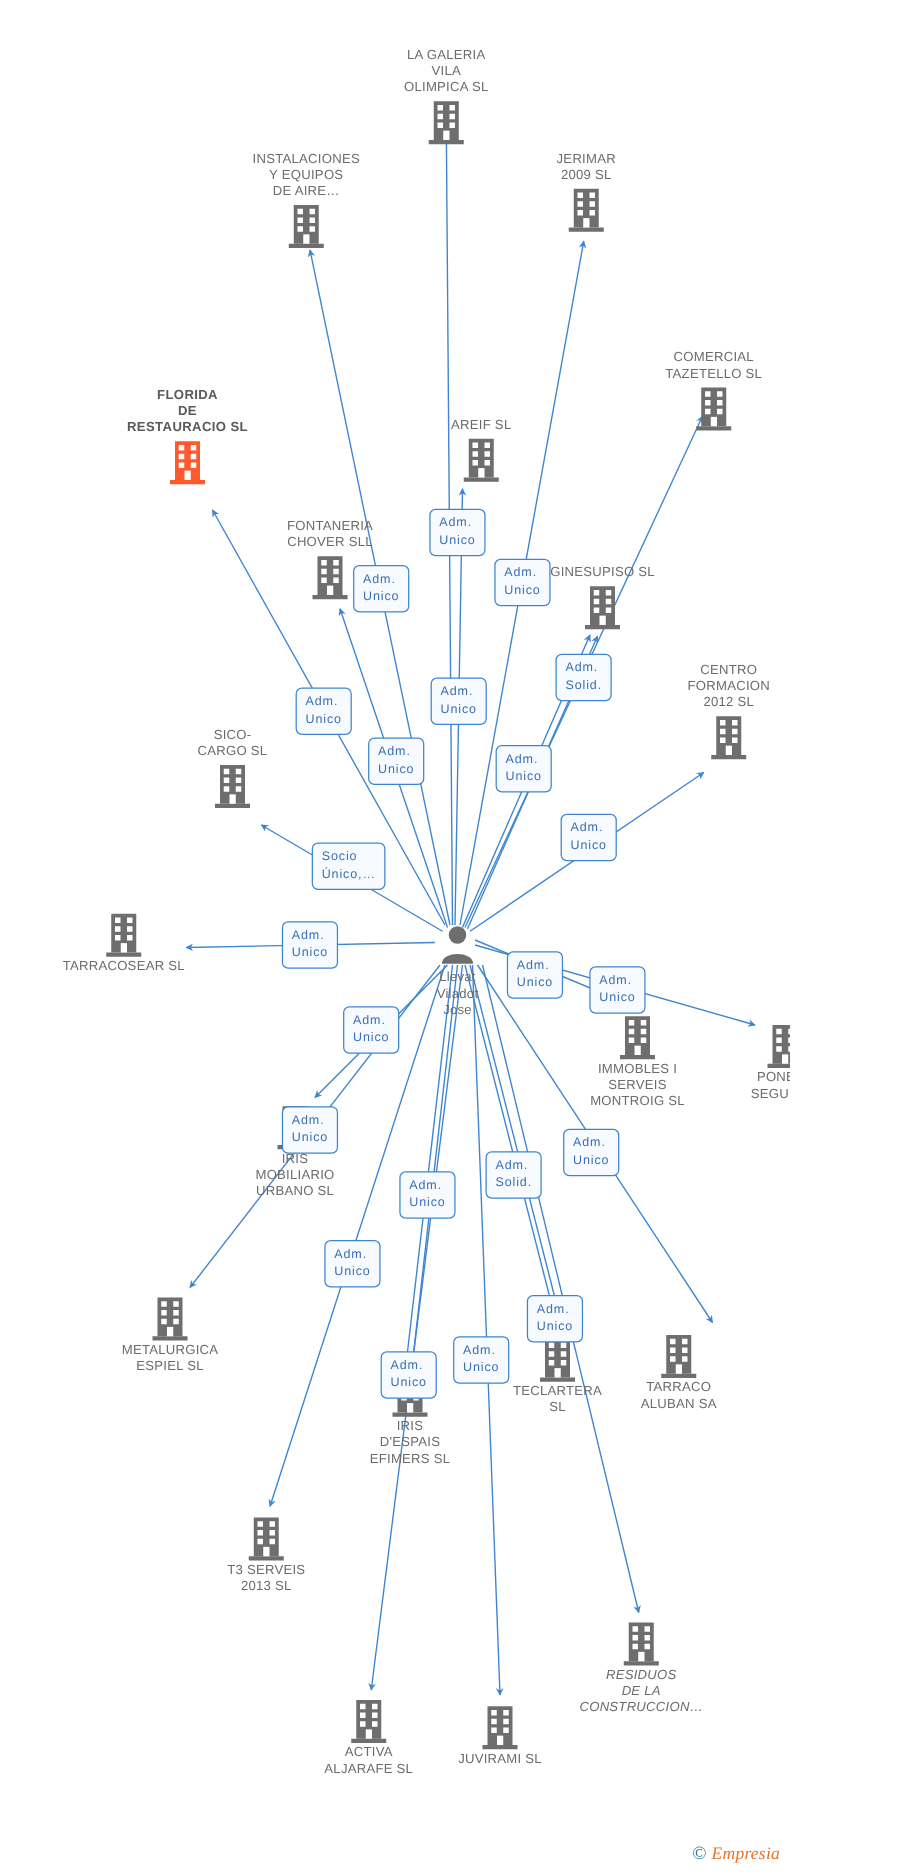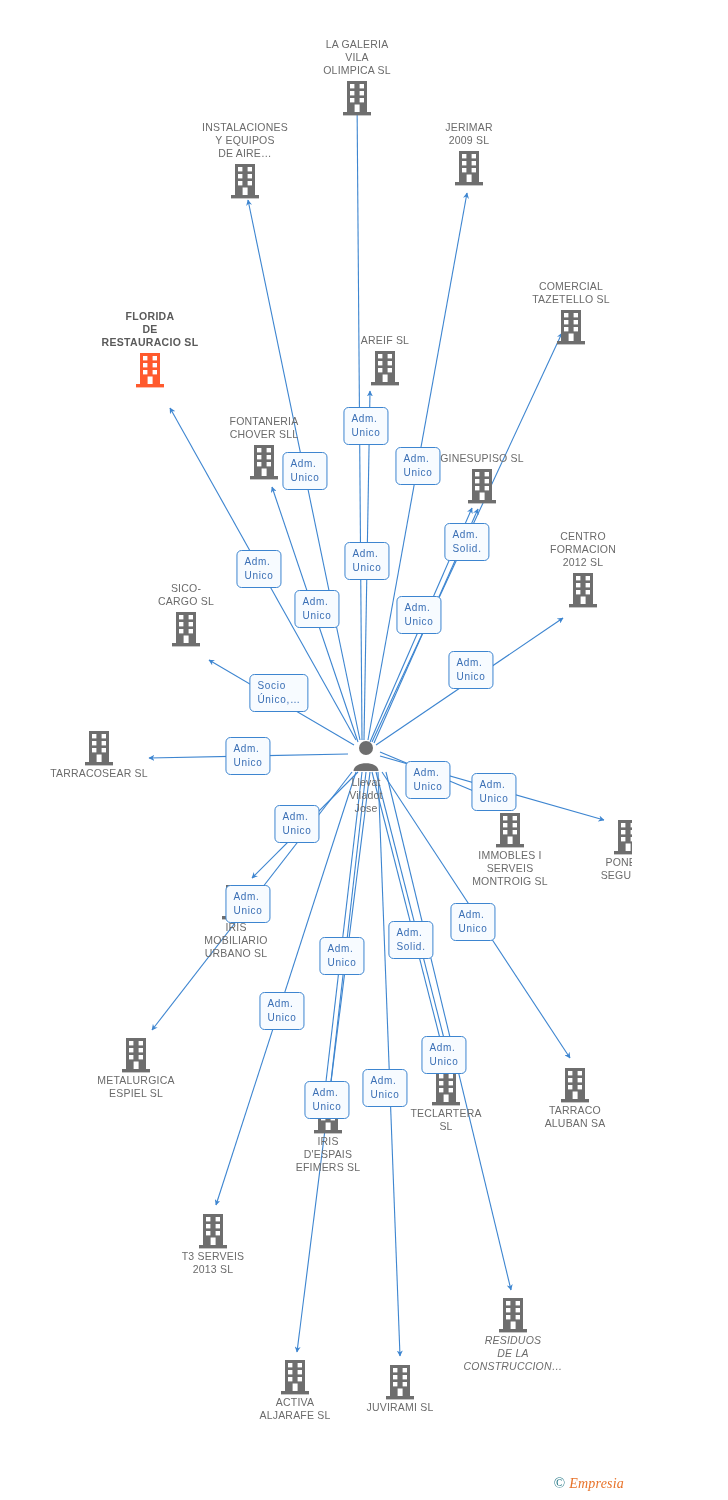--- a/index.html
+++ b/index.html
@@ -372,21 +372,21 @@
             <rect x="19.6" y="5" width="4.4" height="4.4" fill="#ffffff"></rect>
             <rect x="10" y="12" width="4.4" height="4.4" fill="#ffffff"></rect>
             <rect x="19.6" y="12" width="4.4" height="4.4" fill="#ffffff"></rect>
             <rect x="10" y="19" width="4.4" height="4.4" fill="#ffffff"></rect>
             <rect x="19.6" y="19" width="4.4" height="4.4" fill="#ffffff"></rect>
             <rect x="14.6" y="25.5" width="5" height="7.5" fill="#ffffff"></rect>
           </svg></span>
         <div class="label">TECLARTERA
 SL</div>
       </div>
-      <div class="node below" style="left: 575px; top: 1063px;">
+      <div class="node below" style="left: 543px; top: 1063px;">
         <span class="icon-wrap"><svg width="34" height="38" viewBox="0 0 34 38" xmlns="http://www.w3.org/2000/svg">
             <rect x="7" y="2" width="20" height="31" fill="#6e6e6e"></rect>
             <rect x="3" y="33" width="28" height="3.4" fill="#6e6e6e"></rect>
             <rect x="10" y="5" width="4.4" height="4.4" fill="#ffffff"></rect>
             <rect x="19.6" y="5" width="4.4" height="4.4" fill="#ffffff"></rect>
             <rect x="10" y="12" width="4.4" height="4.4" fill="#ffffff"></rect>
             <rect x="19.6" y="12" width="4.4" height="4.4" fill="#ffffff"></rect>
             <rect x="10" y="19" width="4.4" height="4.4" fill="#ffffff"></rect>
             <rect x="19.6" y="19" width="4.4" height="4.4" fill="#ffffff"></rect>
             <rect x="14.6" y="25.5" width="5" height="7.5" fill="#ffffff"></rect>

